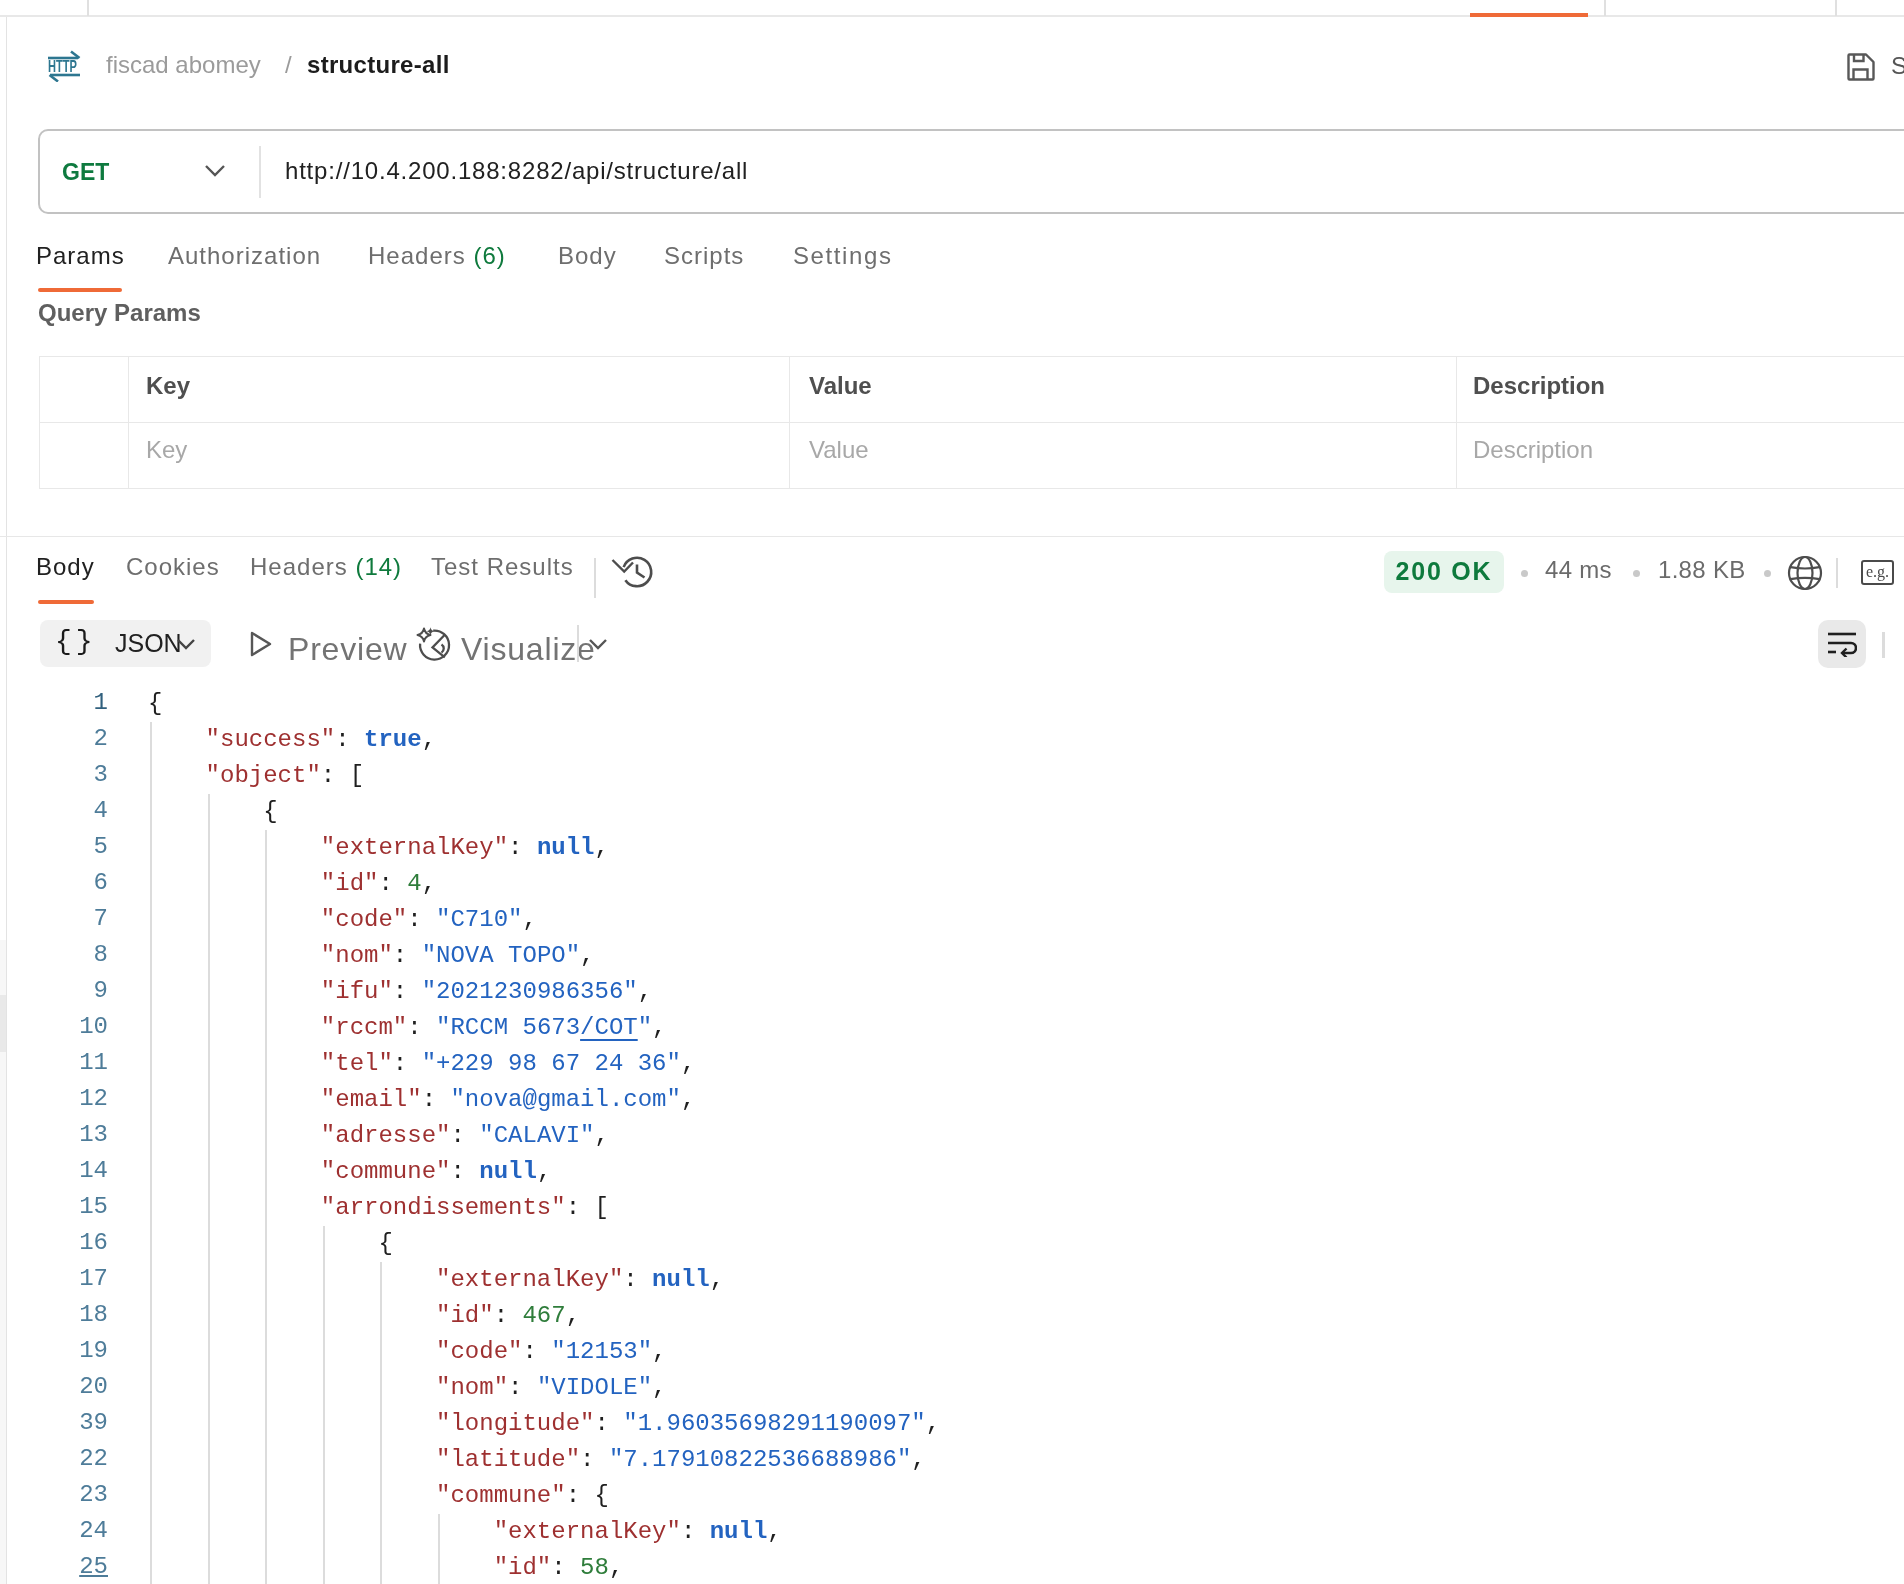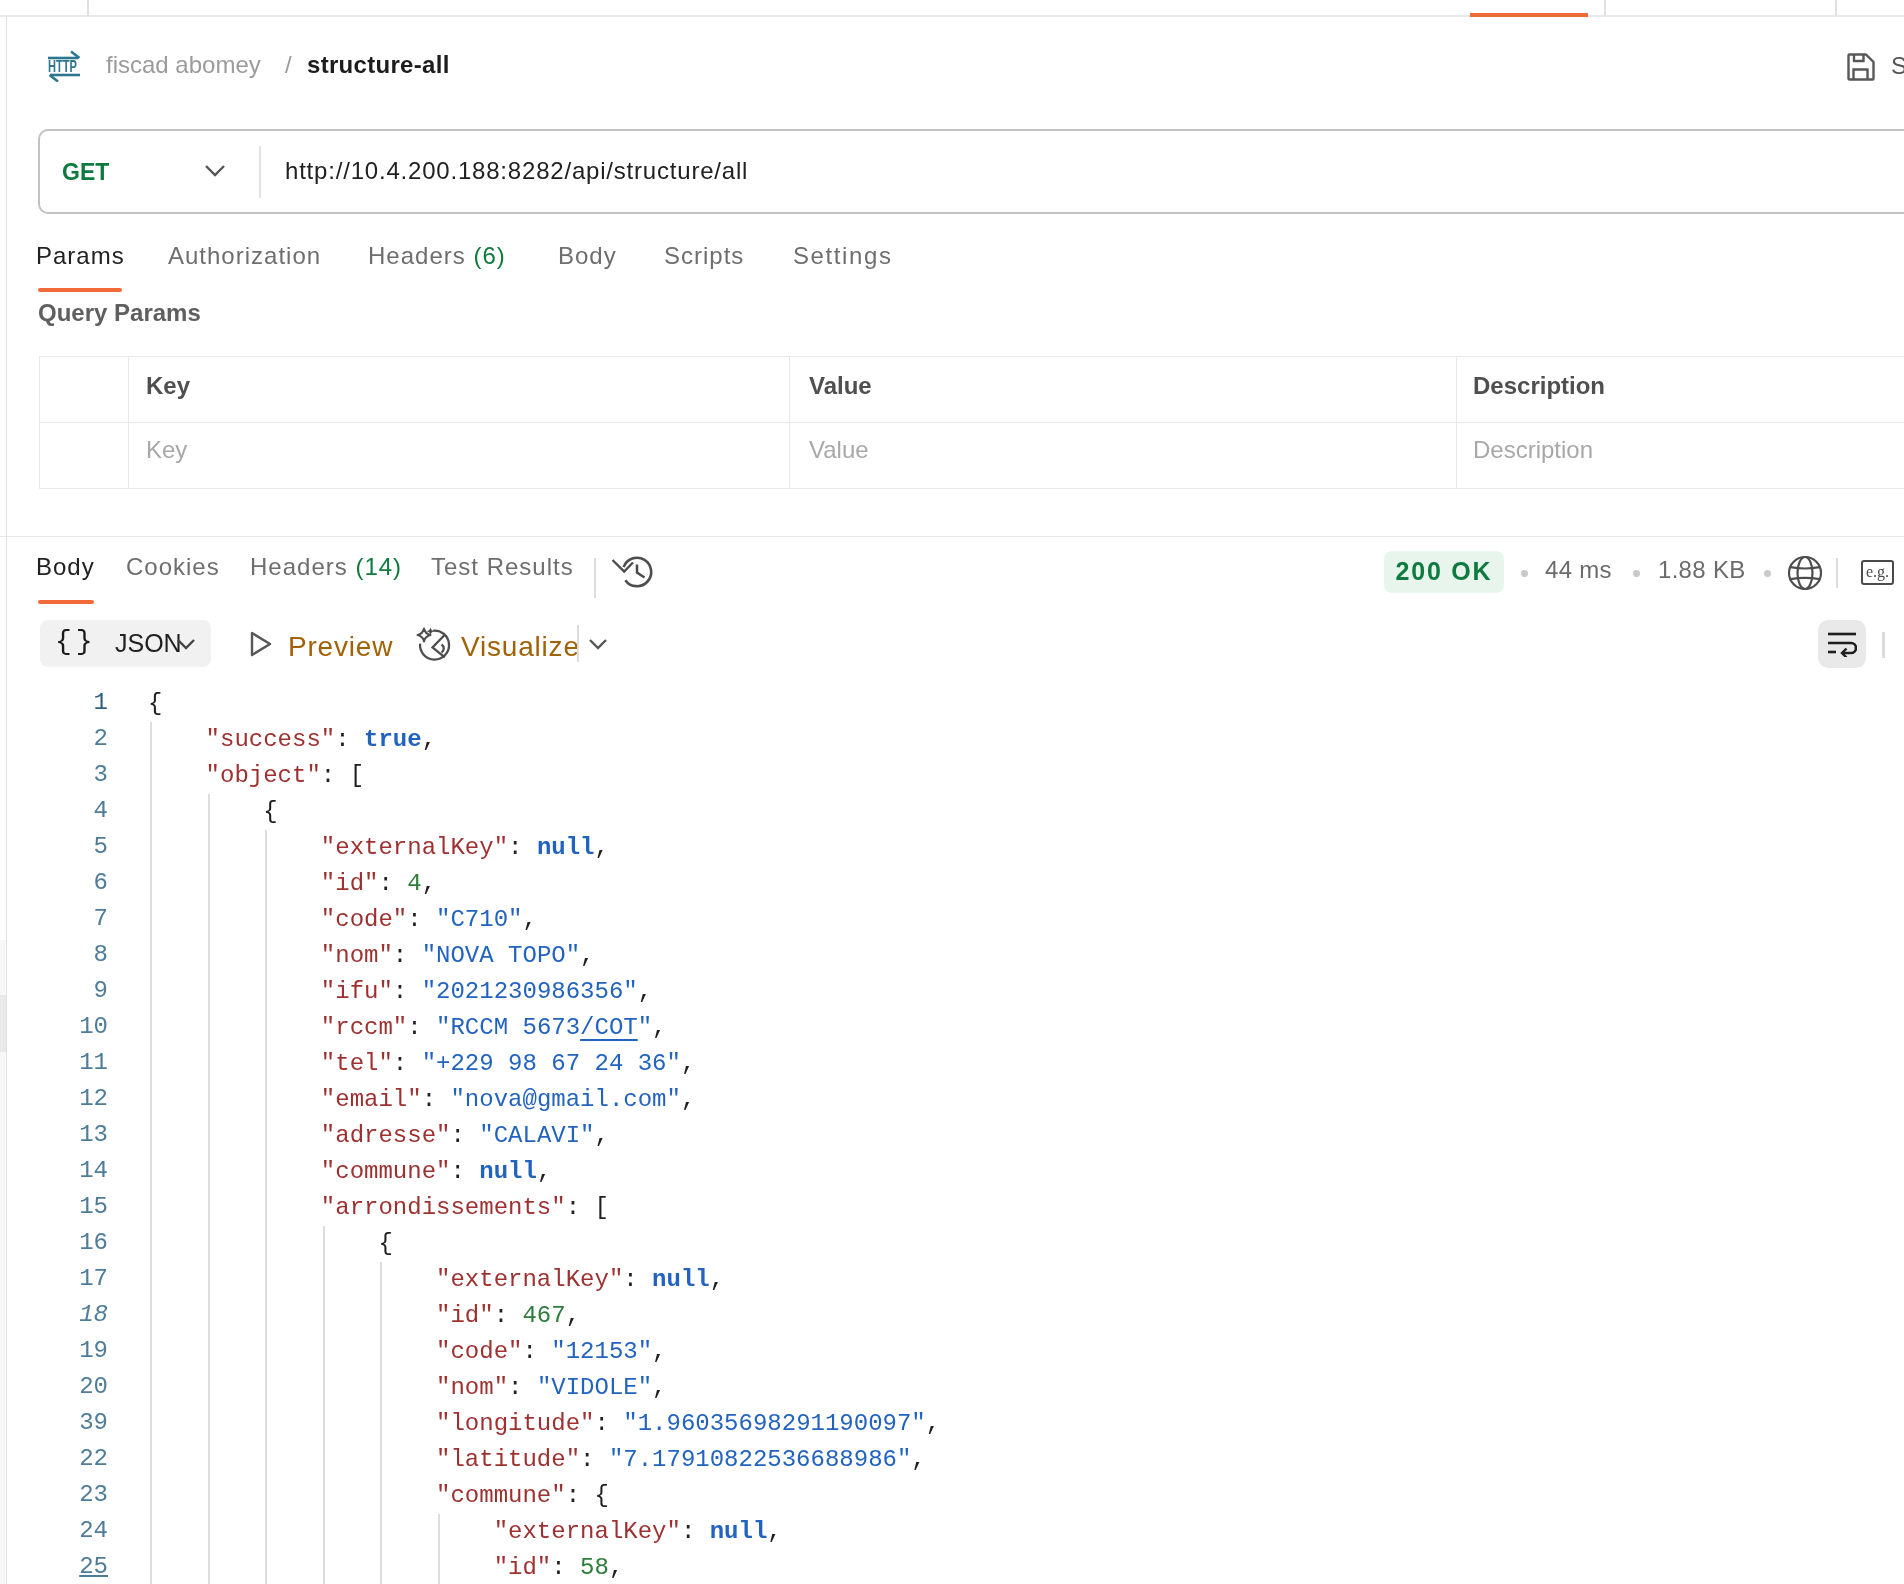--- a/index.html
+++ b/index.html
@@ -39,21 +39,21 @@
   .stab.active { color:#212121; }
   .tabline2 { left:38px; top:600px; width:56px; height:4px; background:#ef6a37; border-radius:2px; }
 
   .badge { left:1384px; top:551px; width:120px; height:42px; background:#e7f5ec; border-radius:8px; color:#0e7a3d; font-size:25px; font-weight:700; text-align:center; line-height:41px; letter-spacing:1.8px; }
   .meta { color:#6b6b6b; font-size:24px; top:556px; letter-spacing:0.3px; }
   .dot { width:7px; height:7px; border-radius:50%; background:#c9c9c9; top:570px; }
 
   
   .jsonbtn { left:40px; top:620px; width:171px; height:47px; background:#f1f1f1; border-radius:8px; }
   .mono { font-family:"Liberation Mono", monospace; }
-  .tbtext { font-size:28px; color:#a16207; letter-spacing:0.8px; }
+  .tbtext { font-size:32px; color:#737373; letter-spacing:0.8px; }
 
   .wrapbtn { left:1818px; top:620px; width:48px; height:48px; background:#e9e9e9; border-radius:10px; }
   .rightnub { left:1882px; top:632px; width:3px; height:26px; background:#dcdcdc; }
 
   
   .gutter { font-family:"Liberation Mono", monospace; font-size:24px; color:#4e7c99; position:absolute; width:70px; text-align:right; left:38px; }
   .code { position:absolute; left:148px; top:686px; font-family:"Liberation Mono", monospace; font-size:24px; line-height:36px; white-space:pre; color:#333; }
   .k { color:#9e3030; }
   .s { color:#2363c0; }
   .n { color:#2f7d3b; }
@@ -217,21 +217,21 @@
 <div class="gutter" style="top:941px; ">8</div>
 <div class="gutter" style="top:977px; ">9</div>
 <div class="gutter" style="top:1013px; ">10</div>
 <div class="gutter" style="top:1049px; ">11</div>
 <div class="gutter" style="top:1085px; ">12</div>
 <div class="gutter" style="top:1121px; ">13</div>
 <div class="gutter" style="top:1157px; ">14</div>
 <div class="gutter" style="top:1193px; ">15</div>
 <div class="gutter" style="top:1229px; ">16</div>
 <div class="gutter" style="top:1265px; ">17</div>
-<div class="gutter" style="top:1301px;font-style:italic; ">18</div>
+<div class="gutter" style="top:1301px; ">18</div>
 <div class="gutter" style="top:1337px; ">19</div>
 <div class="gutter" style="top:1373px; ">20</div>
 <div class="gutter" style="top:1409px; ">39</div>
 <div class="gutter" style="top:1445px; ">22</div>
 <div class="gutter" style="top:1481px; ">23</div>
 <div class="gutter" style="top:1517px; ">24</div>
 <div class="gutter" style="top:1553px;text-decoration:underline; ">25</div>
 </div>
 <div id="guides">
 <div class="guide" style="left:150.0px; top:722px; height:36px;"></div>

